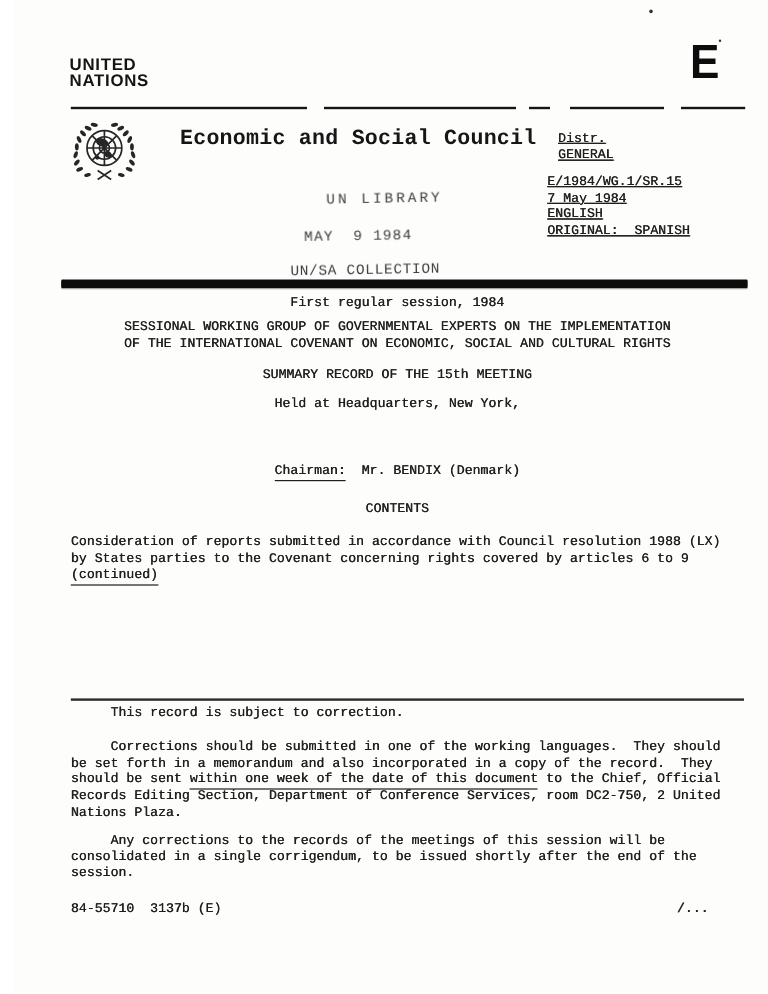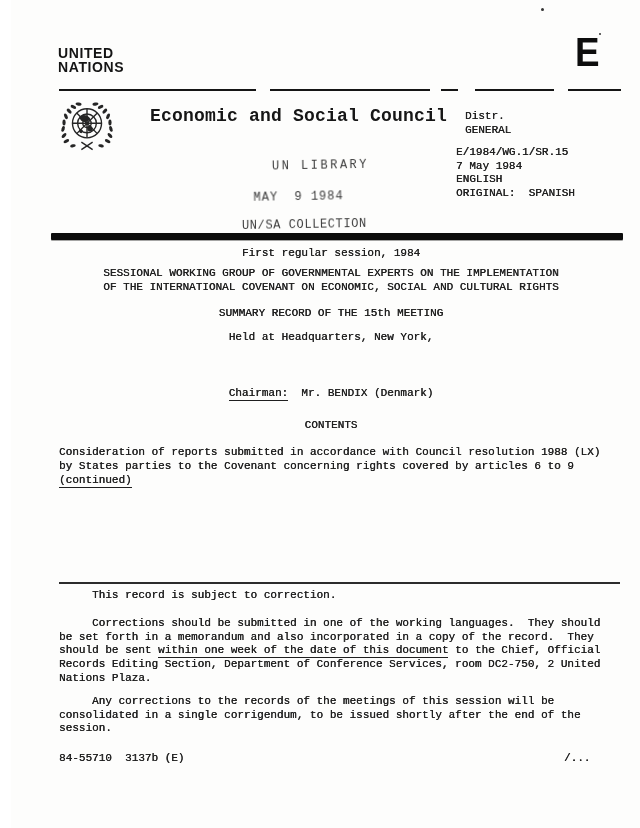--- a/index.html
+++ b/index.html
@@ -13,21 +13,21 @@
   .org-block{position:absolute;left:47px;top:46px;font-weight:bold;font-size:14px;line-height:14px;letter-spacing:0.6px;color:#141414;}
   .doc-letter{position:absolute;left:563px;top:32px;font-weight:900;font-size:40px;line-height:40px;color:#0d0d0d;transform:scaleX(0.92);}
 
   .rule-top{position:absolute;left:48px;top:89px;width:562px;height:2px;
     background:linear-gradient(90deg,#151515 0 35%,transparent 35% 37.5%,#151515 37.5% 66%,transparent 66% 68%,#151515 68% 71%,transparent 71% 74%,#151515 74% 88%,transparent 88% 90.5%,#151515 90.5% 100%);}
 
   .emblem{position:absolute;left:46px;top:99px;width:60px;height:58px;}
 
   .council-title{position:absolute;left:139px;top:106px;font-weight:bold;font-size:18px;letter-spacing:0.2px;color:#161616;font-family:Liberation Mono, monospace;}
 
-  .distr-block{position:absolute;left:445px;top:110px;}
+  .distr-block{position:absolute;left:445px;top:110px;text-decoration:underline;}
   .distr-block div{font-size:11px;line-height:13.5px;white-space:pre;text-shadow:0.3px 0 0 currentColor;}
   .distr-indent{margin-left:9px;}
   .distr-gap{margin-top:9px;}
 
   .stamp{position:absolute;left:0;top:0;color:#3d3d3d;transform:rotate(-1deg);filter:blur(0.35px);}
   .stamp div{position:absolute;font-size:12px;white-space:pre;}
   .stamp-l1{left:258px;top:164px;letter-spacing:2.5px;}
   .stamp-l2{left:239px;top:195px;letter-spacing:1px;}
   .stamp-l3{left:227px;top:223px;letter-spacing:0.6px;}
 

